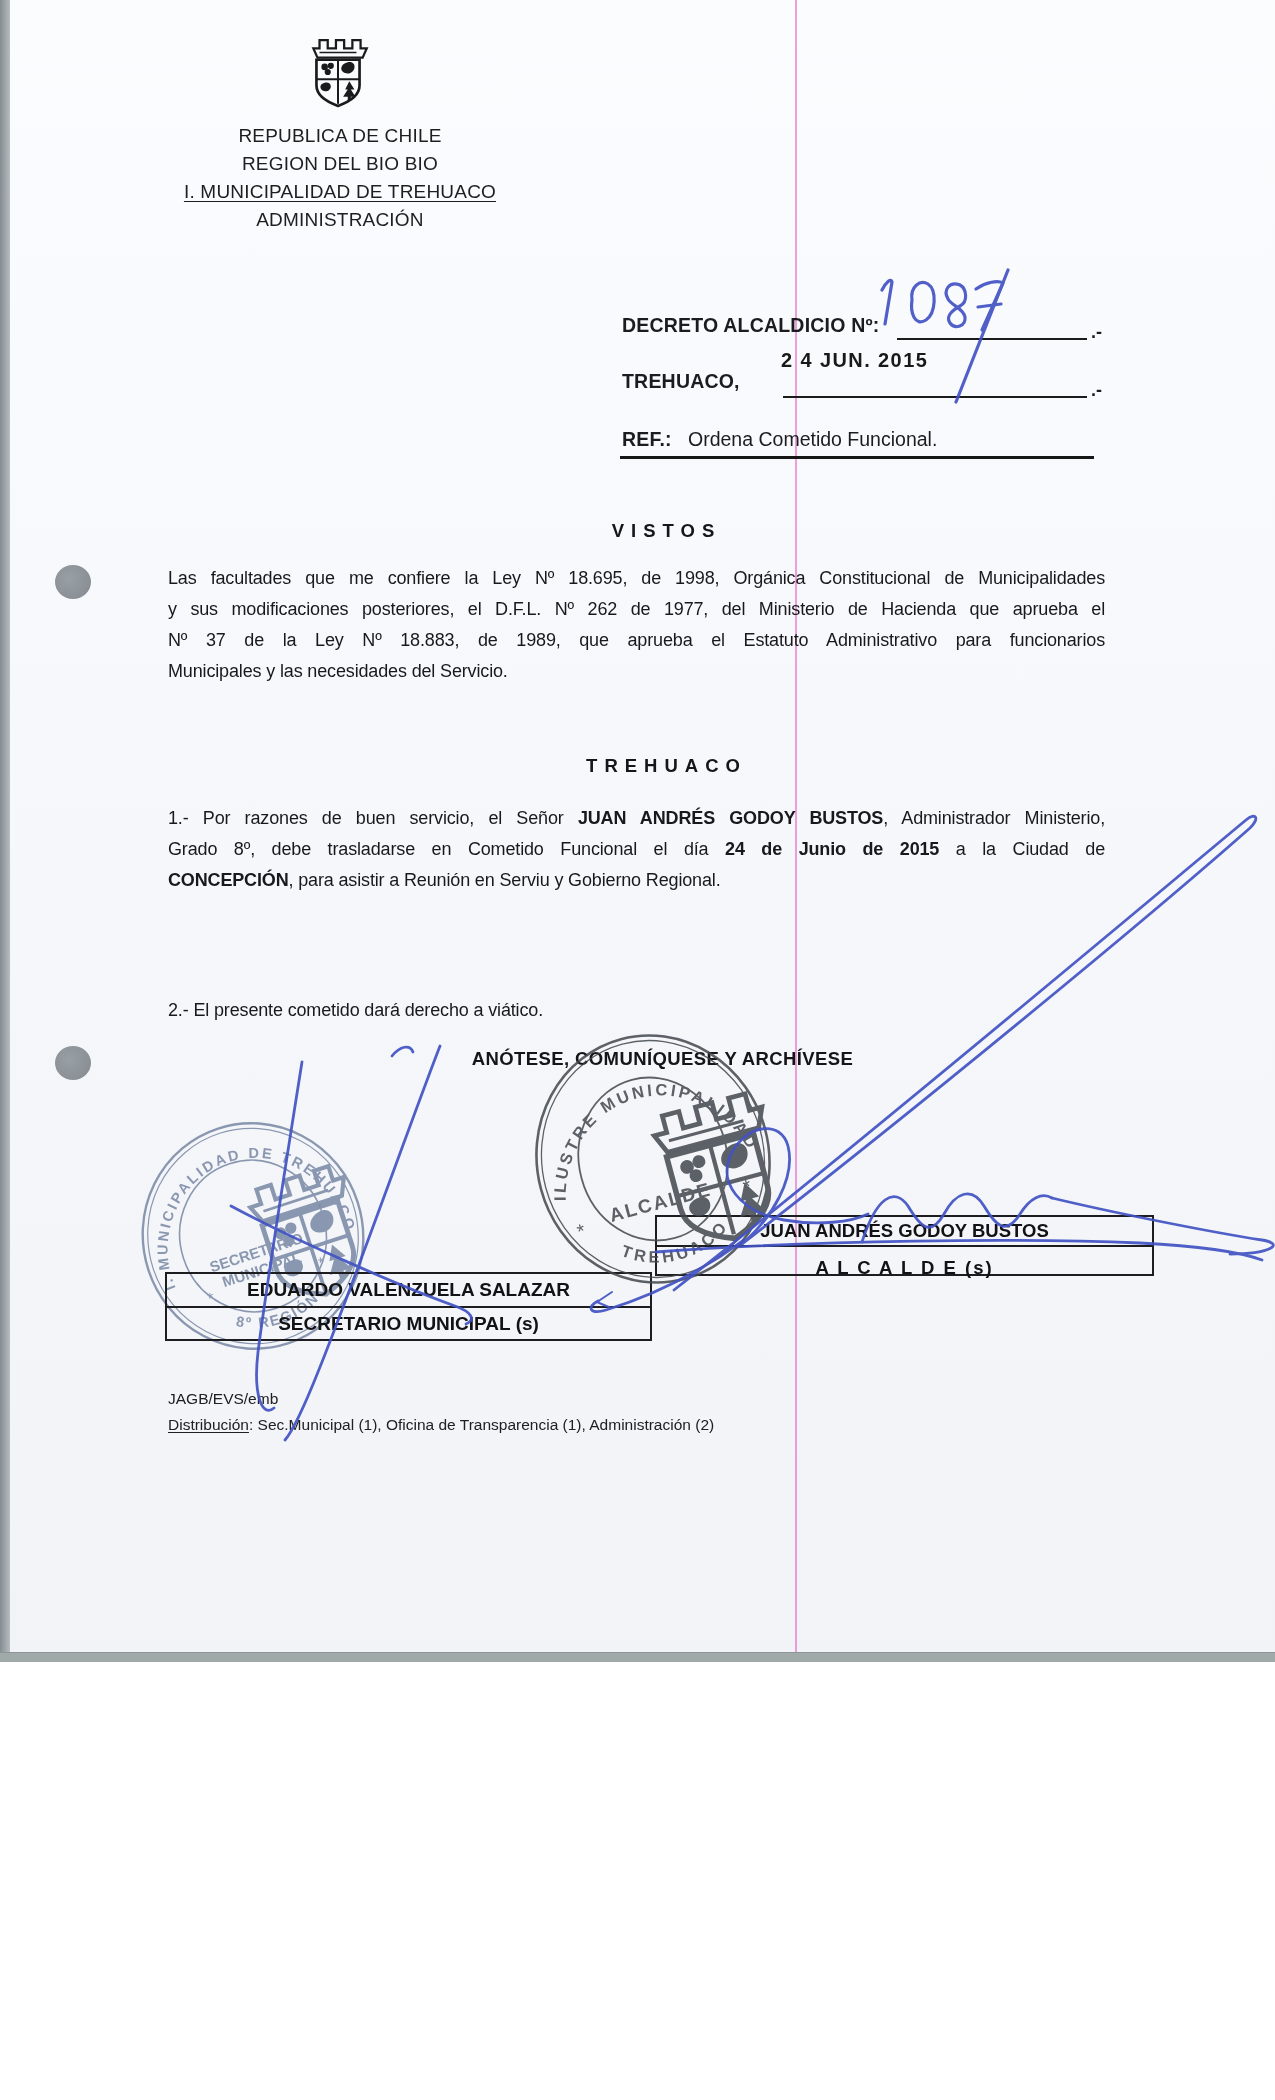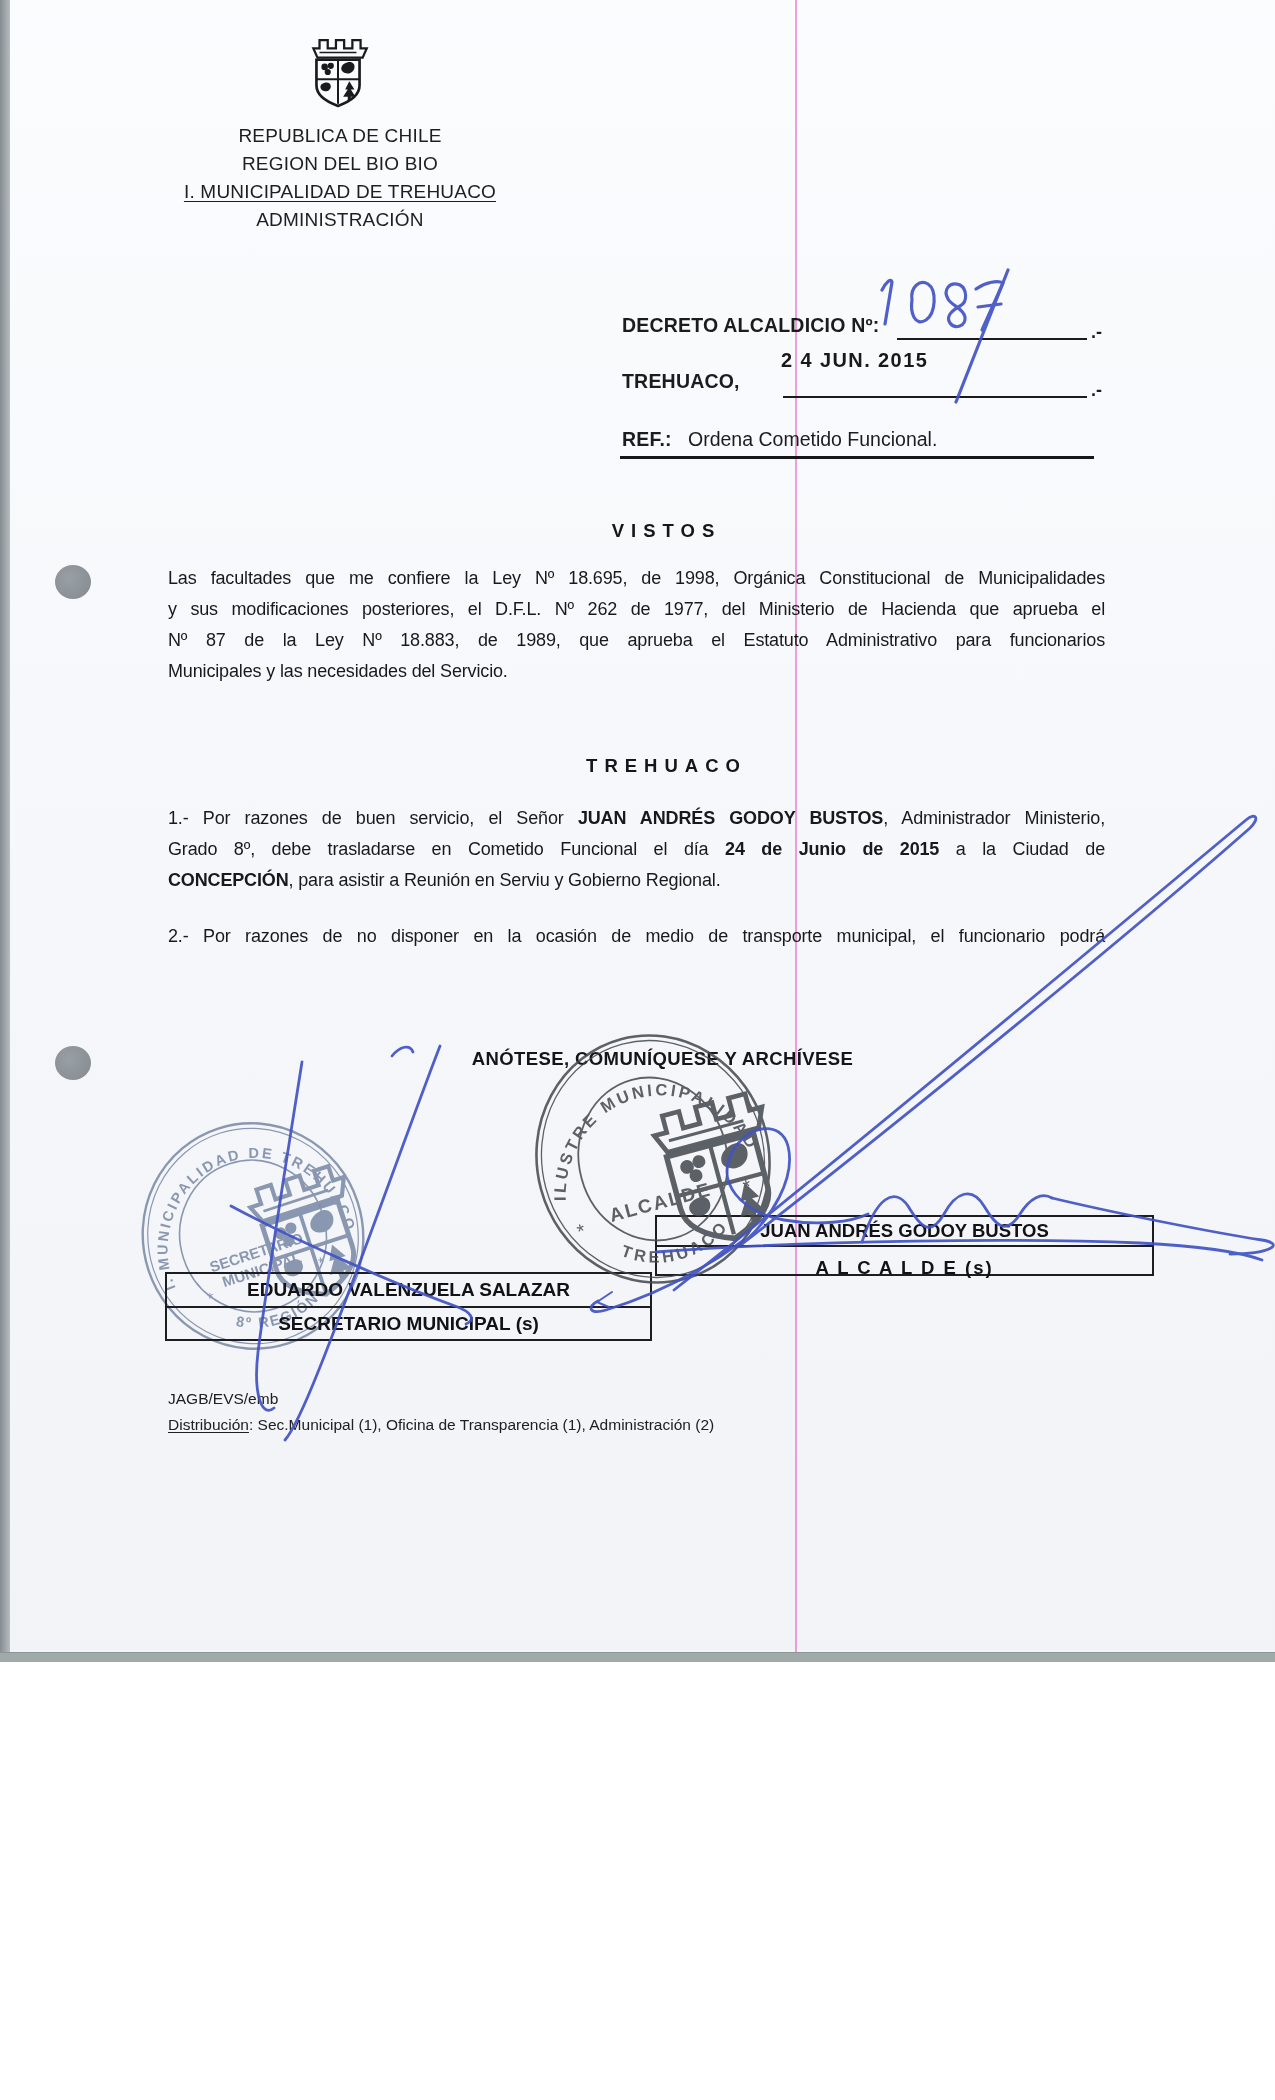--- a/index.html
+++ b/index.html
@@ -113,32 +113,34 @@
   <div id="ref-row">
     <b>REF.:</b>&nbsp;&nbsp;
     <span>Ordena Cometido Funcional.</span>
   </div>
   <div id="ref-rule"></div>
 
   <div class="heading" style="top:520px;">VISTOS</div>
   <div class="para" style="top:563px;">
       <div class="tline"><span>Las facultades que me confiere la Ley Nº 18.695, de 1998, Orgánica Constitucional de Municipalidades</span></div>
       <div class="tline"><span>y sus modificaciones posteriores, el D.F.L. Nº 262 de 1977, del Ministerio de Hacienda que aprueba el</span></div>
-      <div class="tline"><span>Nº 87 de la Ley Nº 18.883, de 1989, que aprueba el Estatuto Administrativo para funcionarios</span></div>
+      <div class="tline"><span>Nº 37 de la Ley Nº 18.883, de 1989, que aprueba el Estatuto Administrativo para funcionarios</span></div>
       <div class="tline last"><span>Municipales y las necesidades del Servicio.</span></div>
     </div>
 
   <div class="heading" style="top:755px;">TREHUACO</div>
   <div class="para" style="top:803px;">
       <div class="tline"><span>1.- Por razones de buen servicio, el Señor </span><span style="font-weight: 700;">JUAN ANDRÉS GODOY BUSTOS</span><span>, Administrador Ministerio,</span></div>
       <div class="tline"><span>Grado 8º, debe trasladarse en Cometido Funcional el día </span><span style="font-weight: 700;">24 de Junio de 2015</span><span> a la Ciudad de</span></div>
       <div class="tline last"><span style="font-weight: 700;">CONCEPCIÓN</span><span>, para asistir a Reunión en Serviu y Gobierno Regional.</span></div>
     </div>
   <div class="para" style="top:921px;">
-      <div class="tline"><span>2.- Por razones de no disponer en la ocasión de medio de transporte municipal, el funcionario podrá</span></div>
+    </div>
+  <div class="para" style="top:995px;">
+      <div class="tline last"><span>2.- El presente cometido dará derecho a viático.</span></div>
     </div>
 
   <div id="closing">ANÓTESE, COMUNÍQUESE Y ARCHÍVESE</div>
 
   <svg id="stamp-secretario" width="244" height="244" viewBox="0 0 244 244">
     <g transform="translate(122,122) rotate(-18)">
       <ellipse rx="110" ry="113" fill="none" stroke="currentColor" stroke-width="2.4"></ellipse>
       <ellipse rx="105" ry="108" fill="none" stroke="currentColor" stroke-width="1.2"></ellipse>
       <ellipse rx="73" ry="76" fill="none" stroke="currentColor" stroke-width="1.6"></ellipse>
       <defs>

